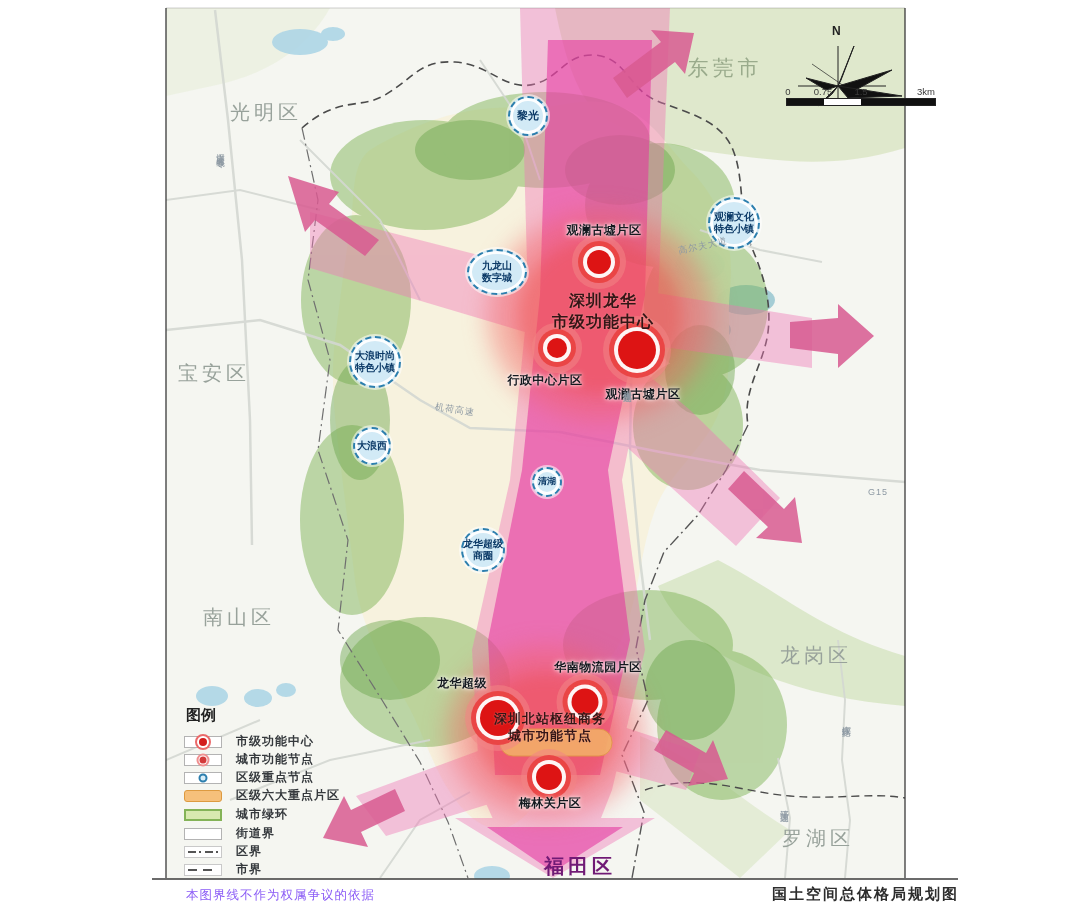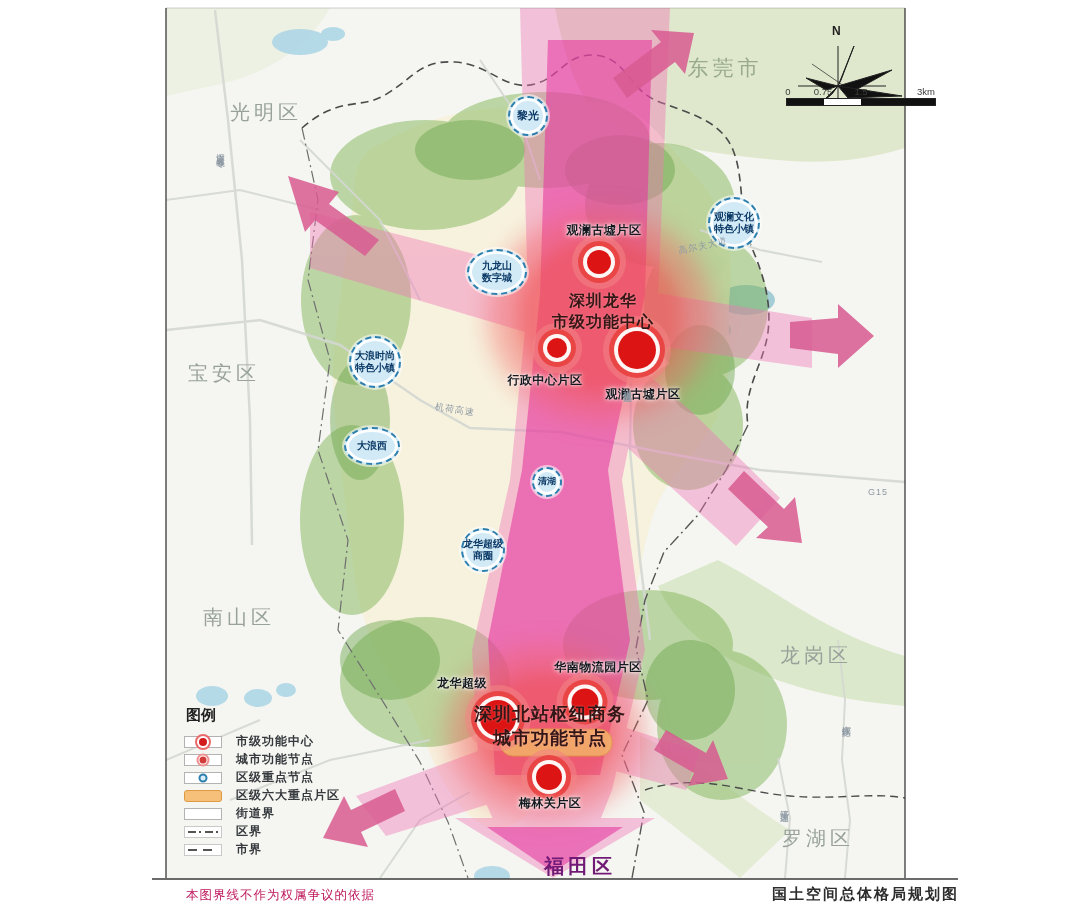--- a/index.html
+++ b/index.html
@@ -54,21 +54,21 @@
   
   .scalebar{position:absolute;left:786px;top:86px;width:150px;height:22px;}
   .scalebar .tick{position:absolute;top:0;font-size:9.5px;color:#3a3a3a;transform:translateX(-50%);}
   .scalebar .bar{position:absolute;left:0;right:0;top:12px;height:6px;border:1px solid #222;display:flex;}
   .scalebar .seg{height:100%;}
   .seg.b{background:#111;} .seg.w{background:#fff;}
   .north{position:absolute;left:800px;top:24px;width:110px;height:85px;}
   .north .n{position:absolute;left:32px;top:0;font-size:12px;font-weight:700;color:#222;}
 
   
-  .caption{position:absolute;font-size:12.5px;color:#be185d;letter-spacing:1px;}
+  .caption{position:absolute;font-size:12.5px;color:#8b5cf6;letter-spacing:1px;}
   .maptitle{position:absolute;font-size:15px;color:#2d2d2d;font-weight:600;letter-spacing:2px;}
 </style>
 </head>
 <body>
 
 <div class="canvas">
 
   <svg class="map-svg" width="1080" height="918" viewBox="0 0 1080 918">
     <defs>
       <clipPath id="mapclip">
@@ -201,48 +201,48 @@
       <polygon points="838,86 892,70 852,92"></polygon>
       <polygon points="838,86 902,96 848,98"></polygon>
       <polygon points="838,86 854,46 841,80"></polygon>
       <polygon points="838,86 806,78 826,90"></polygon>
       <polygon points="838,86 818,106 832,94"></polygon>
     </g>
   </svg>
 
   <div class="region-label green" style="left:725px;top:68px;font-size:21px">东莞市</div>
   <div class="region-label" style="left:266px;top:112px">光明区</div>
-  <div class="region-label" style="left:224px;top:373px">宝安区</div>
+  <div class="region-label" style="left:214px;top:373px">宝安区</div>
   <div class="region-label" style="left:239px;top:617px">南山区</div>
   <div class="region-label" style="left:816px;top:655px">龙岗区</div>
   <div class="region-label" style="left:818px;top:838px">罗湖区</div>
   <div class="region-label purple" style="left:580px;top:866px">福田区</div>
 
   <div class="bnode" style="left:528px;top:116px;width:40px;height:40px;font-size:11px">黎光</div>
   <div class="bnode" style="left:497px;top:272px;width:60px;height:46px">九龙山
 数字城</div>
   <div class="bnode" style="left:375px;top:362px;width:52px;height:52px">大浪时尚
 特色小镇</div>
-  <div class="bnode" style="left:372px;top:446px;width:56px;height:38px">大浪西</div>
+  <div class="bnode" style="left:372px;top:446px;width:38px;height:38px">大浪西</div>
   <div class="bnode" style="left:734px;top:223px;width:52px;height:52px">观澜文化
 特色小镇</div>
   <div class="bnode" style="left:547px;top:482px;width:30px;height:30px;font-size:9px">清湖</div>
   <div class="bnode" style="left:483px;top:550px;width:44px;height:44px">龙华超级
 商圈</div>
 
   <div class="rnode" style="left:599px;top:262px;width:24px;height:24px"></div>
   <div class="rnode" style="left:557px;top:348px;width:20px;height:20px"></div>
   <div class="rnode" style="left:637px;top:350px;width:38px;height:38px"></div>
   <div class="rnode" style="left:498px;top:718px;width:36px;height:36px"></div>
   <div class="rnode" style="left:585px;top:702px;width:27px;height:27px"></div>
   <div class="rnode" style="left:549px;top:777px;width:26px;height:26px"></div>
 
   <div class="center-label" style="left:603px;top:311px">深圳龙华
 市级功能中心</div>
-  <div class="center-label" style="left:550px;top:727px;font-size:18px">深圳北站枢纽商务
+  <div class="center-label" style="left:550px;top:727px;font-size:13px">深圳北站枢纽商务
 城市功能节点</div>
 
   <div class="area-label" style="left:604px;top:230px">观澜古墟片区</div>
   <div class="area-label" style="left:545px;top:380px">行政中心片区</div>
   <div class="area-label" style="left:643px;top:394px">观澜古墟片区</div>
   <div class="area-label" style="left:462px;top:683px">龙华超级</div>
   <div class="area-label" style="left:598px;top:667px">华南物流园片区</div>
   <div class="area-label" style="left:550px;top:803px">梅林关片区</div>
 
   <div class="road-label" style="left:703px;top:246px;transform:translate(-50%,-50%) rotate(-12deg)">高尔夫大道</div>
@@ -270,20 +270,24 @@
     </div>
     <div class="legend-item">
       <span class="swatch sw-box">
           <span class="dot dot-blue"></span>
         </span>
       <span class="lab">区级重点节点</span>
     </div>
     <div class="legend-item">
       <span class="swatch sw-orange"></span>
       <span class="lab">区级六大重点片区</span>
+    </div>
+    <div class="legend-item" style="height:19px">
+      <span class="swatch sw-green"></span>
+      <span class="lab">城市绿环</span>
     </div>
     <div class="legend-item">
       <span class="swatch sw-street sw-box"></span>
       <span class="lab">街道界</span>
     </div>
     <div class="legend-item">
       <span class="swatch sw-line">
           <span class="inline-line line-dashdot"></span>
         </span>
       <span class="lab">区界</span>

